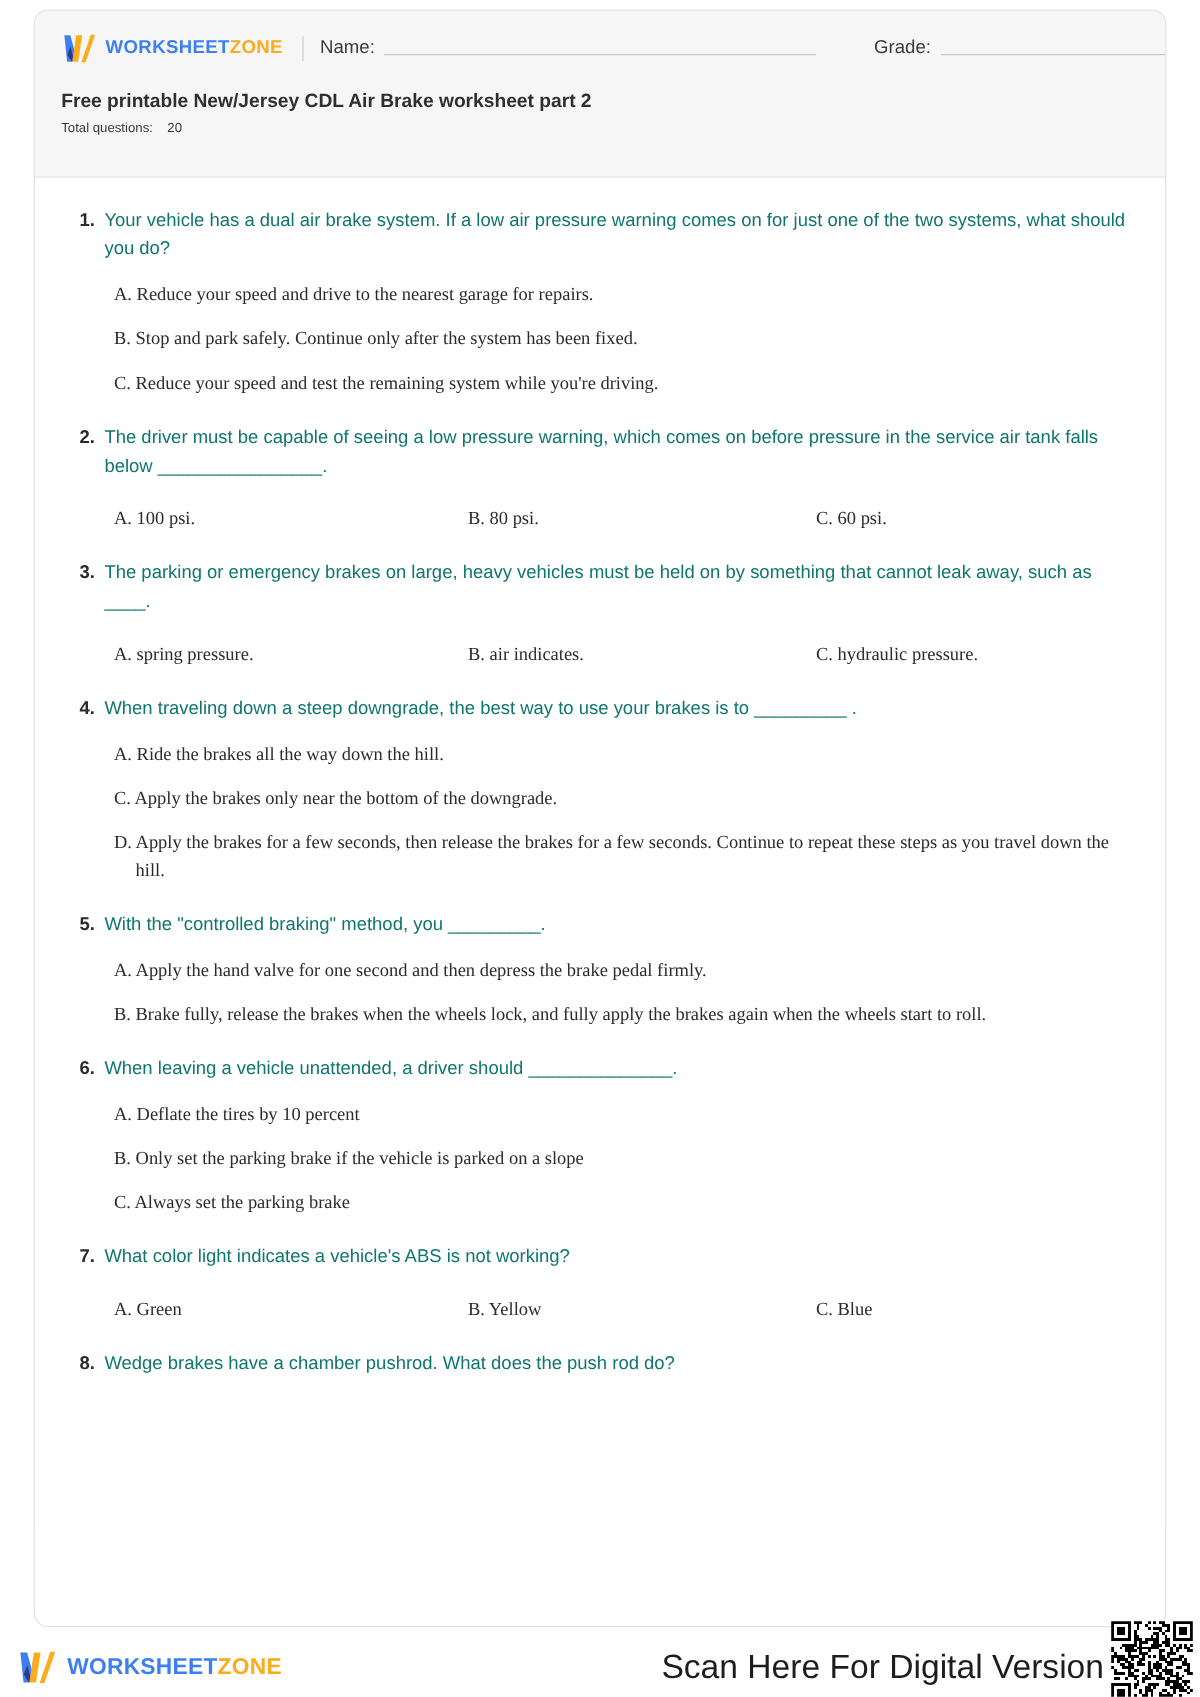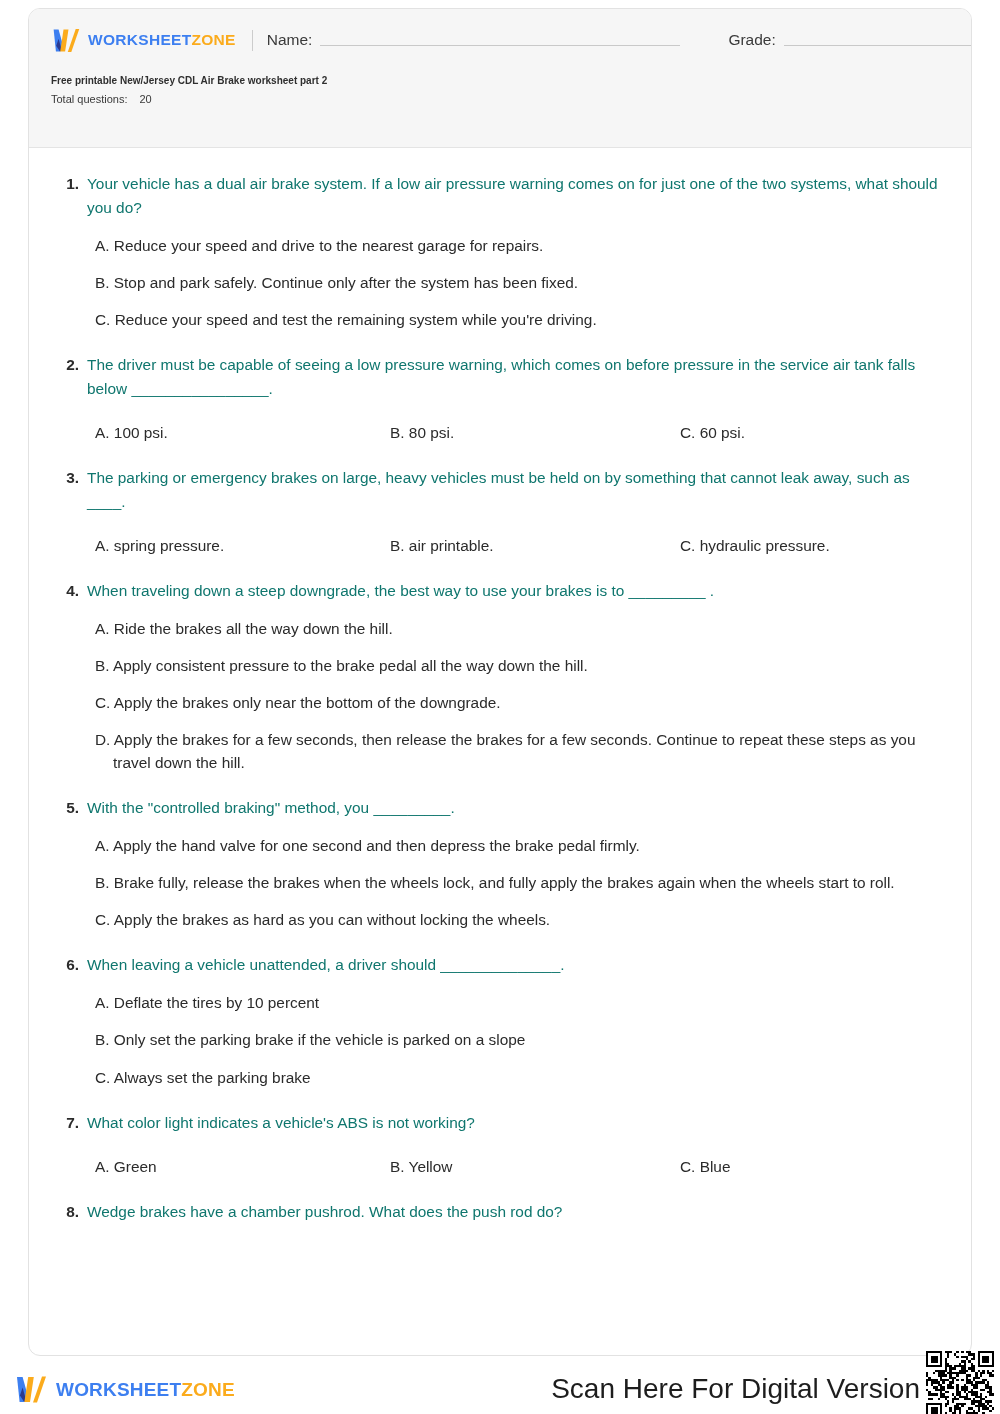--- a/index.html
+++ b/index.html
@@ -96,21 +96,21 @@
     margin-left: 8px;
     align-self: flex-end;
     margin-bottom: 3px;
   }
   .field-name .field-rule { width: 360px; }
   .field-grade { margin-left: 48px; }
   .field-grade .field-rule { width: 220px; }
 
   .header-title {
     margin-top: 17px;
-    font-size: 10px;
+    font-size: 16px;
     font-weight: bold;
     color: #2f2f2f;
     line-height: 1.35;
   }
   .header-sub {
     margin-top: 4px;
     font-size: 11px;
     color: #3a3a3a;
     line-height: 1.35;
   }
@@ -152,20 +152,21 @@
     margin-top: 6px;
     padding-left: 36px;
   }
   .option {
     font-size: 15.4px;
     color: #2b2b2b;
     line-height: 1.5;
     margin-top: 14px;
     padding-left: 18px;
     text-indent: -18px;
+    font-family: Liberation Serif, serif;
   }
   .options.cols {
     display: flex;
     padding-left: 36px;
   }
   .options.cols .option {
     margin-top: 14px;
     padding-left: 0;
     text-indent: 0;
   }
@@ -277,45 +278,43 @@
             <div class="option">C. 60 psi.</div>
           </div>
         </div>
         <div class="question">
           <div class="q-line">
             <div class="q-num">3.</div>
             <div class="q-text">The parking or emergency brakes on large, heavy vehicles must be held on by something that cannot leak away, such as ____.</div>
           </div>
           <div class="options cols">
             <div class="option">A. spring pressure.</div>
-            <div class="option">B. air printable.</div>
+            <div class="option">B. air indicates.</div>
             <div class="option">C. hydraulic pressure.</div>
           </div>
         </div>
         <div class="question">
           <div class="q-line">
             <div class="q-num">4.</div>
             <div class="q-text">When traveling down a steep downgrade, the best way to use your brakes is to   _________ .</div>
           </div>
           <div class="options">
             <div class="option">A. Ride the brakes all the way down the hill.</div>
-            <div class="option">B. Apply consistent pressure to the brake pedal all the way down the hill.</div>
             <div class="option">C. Apply the brakes only near the bottom of the downgrade.</div>
             <div class="option">D. Apply the brakes for a few seconds, then release the brakes for a few seconds. Continue to repeat these steps as you travel down the hill.</div>
           </div>
         </div>
         <div class="question">
           <div class="q-line">
             <div class="q-num">5.</div>
             <div class="q-text">With the "controlled braking" method, you _________.</div>
           </div>
           <div class="options">
             <div class="option">A. Apply the hand valve for one second and then depress the brake pedal firmly.</div>
             <div class="option">B. Brake fully, release the brakes when the wheels lock, and fully apply the brakes again when the wheels start to roll.</div>
-            <div class="option">C. Apply the brakes as hard as you can without locking the wheels.</div>
           </div>
         </div>
         <div class="question">
           <div class="q-line">
             <div class="q-num">6.</div>
             <div class="q-text">When leaving a vehicle unattended, a driver should ______________.</div>
           </div>
           <div class="options">
             <div class="option">A. Deflate the tires by 10 percent</div>
             <div class="option">B. Only set the parking brake if the vehicle is parked on a slope</div>

